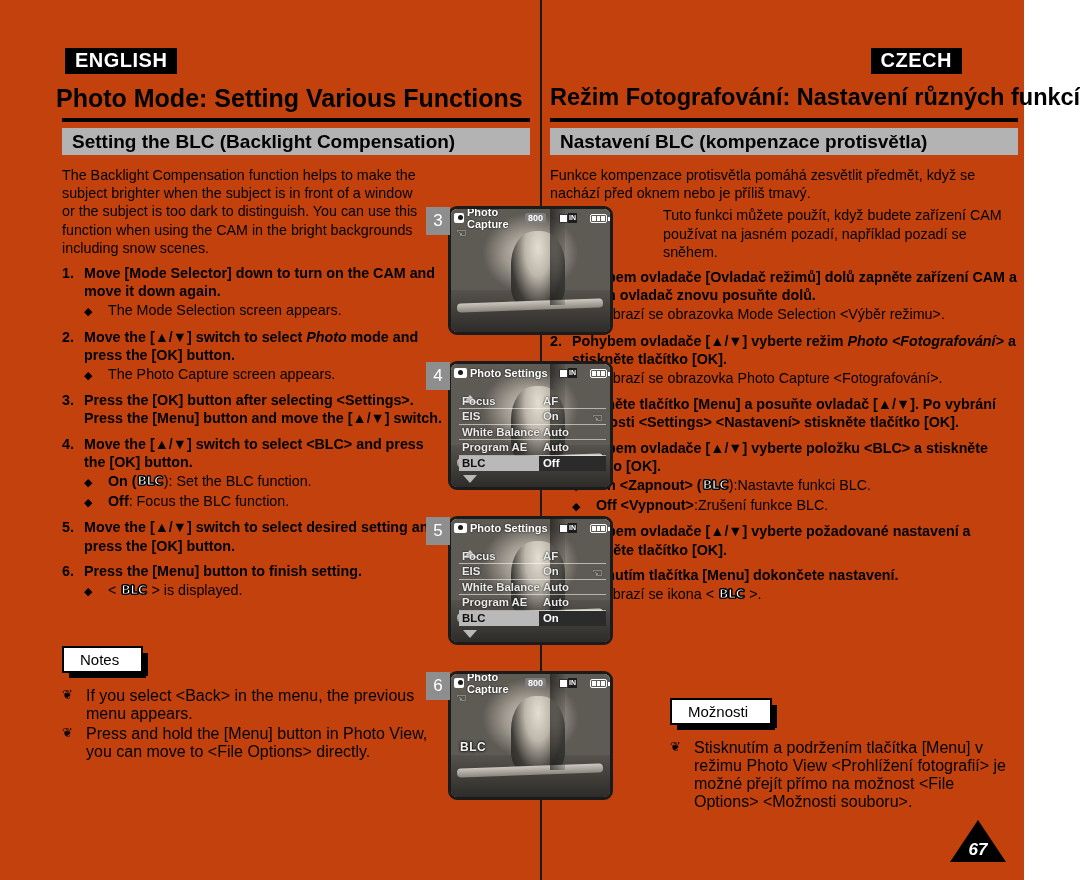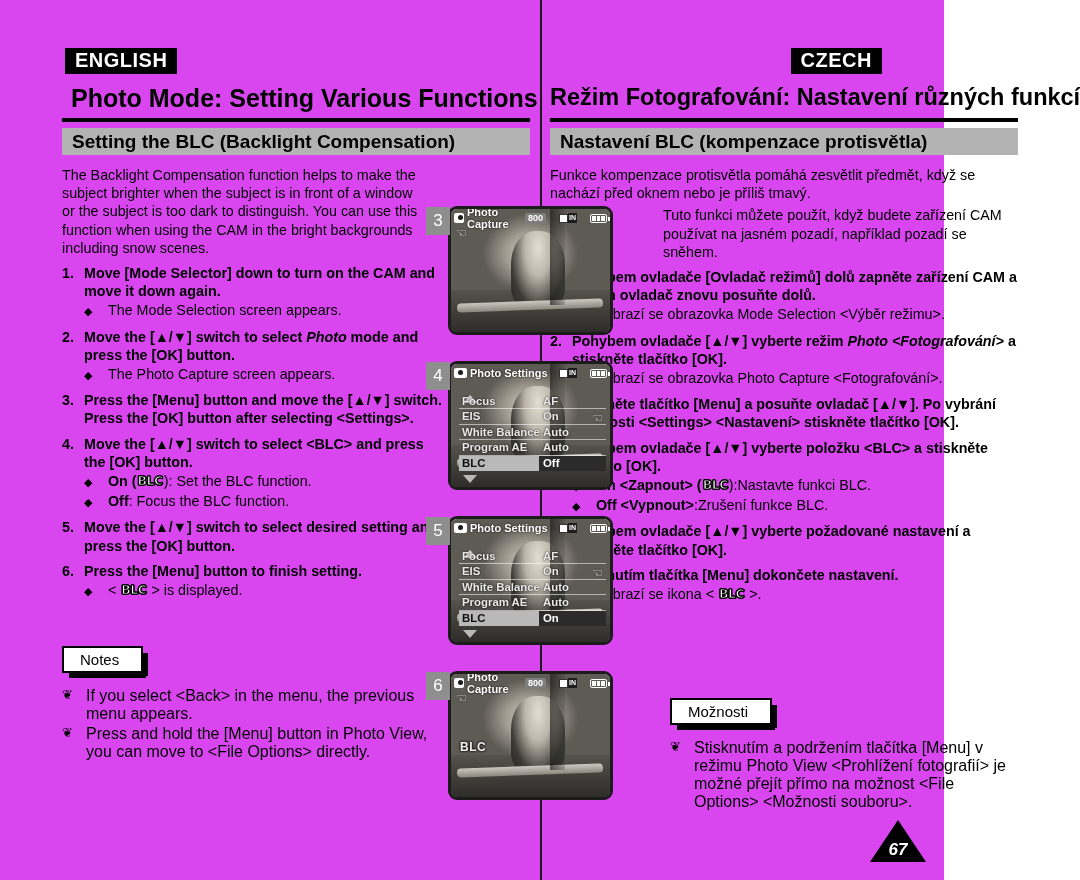--- a/index.html
+++ b/index.html
@@ -6,22 +6,22 @@
   html, body {
     margin: 0; padding: 0;
     width: 1080px; height: 880px;
     background: #ffffff;
     font-family: "Liberation Sans", sans-serif;
     color: #000000;
     overflow: hidden;
   }
   #page {
     position: relative;
-    width: 944px; height: 880px;
-    background: #d946ef;
+    width: 1024px; height: 880px;
+    background: #c2410c;
   }
 
   
   .col-divider {
     position: absolute;
     left: 540px; top: 0px;
     width: 2px; height: 880px;
     background: #1a1a1a;
   }
 
@@ -40,21 +40,21 @@
   #lang-cz { right: 62px; top: 48px; }
 
   
   .page-title {
     position: absolute;
     font-weight: bold;
     font-size: 25px;
     white-space: nowrap;
     top: 84px;
   }
-  #title-en { left: 71px; text-align: right; }
+  #title-en { left: 56px; text-align: right; }
   #title-cz { left: 550px; font-size: 23.5px; }
 
   .title-rule {
     position: absolute;
     top: 118px;
     height: 4px;
     background: #000;
   }
   #rule-en { left: 62px; width: 468px; }
   #rule-cz { left: 550px; width: 468px; }
@@ -427,22 +427,22 @@
       <div class="step-body"><span>Move the [▲/▼] switch to select </span><span class="ital">Photo</span><span> mode and press the [OK] button.</span></div>
     </div>
     <div class="dbullet sub-ind">
       <span class="dia"></span>
       <span class="dtxt">The Photo Capture screen appears.</span>
     </div>
 
     <div class="step">
       <div class="step-num">3.</div>
       <div class="step-body">
+        <div>Press the [OK] button after selecting &lt;Settings&gt;.</div>
         <div>Press the [Menu] button and move the [▲/▼] switch.</div>
-        <div>Press the [OK] button after selecting &lt;Settings&gt;.</div>
       </div>
     </div>
 
     <div class="step">
       <div class="step-num">4.</div>
       <div class="step-body">Move the [▲/▼] switch to select &lt;BLC&gt; and press the [OK] button.</div>
     </div>
     <div class="dbullet sub-ind">
       <span class="dia"></span>
       <span class="dtxt"><span class="b">On (</span><span class="blcglyph">BLC</span><span>): Set the BLC function.</span></span>

